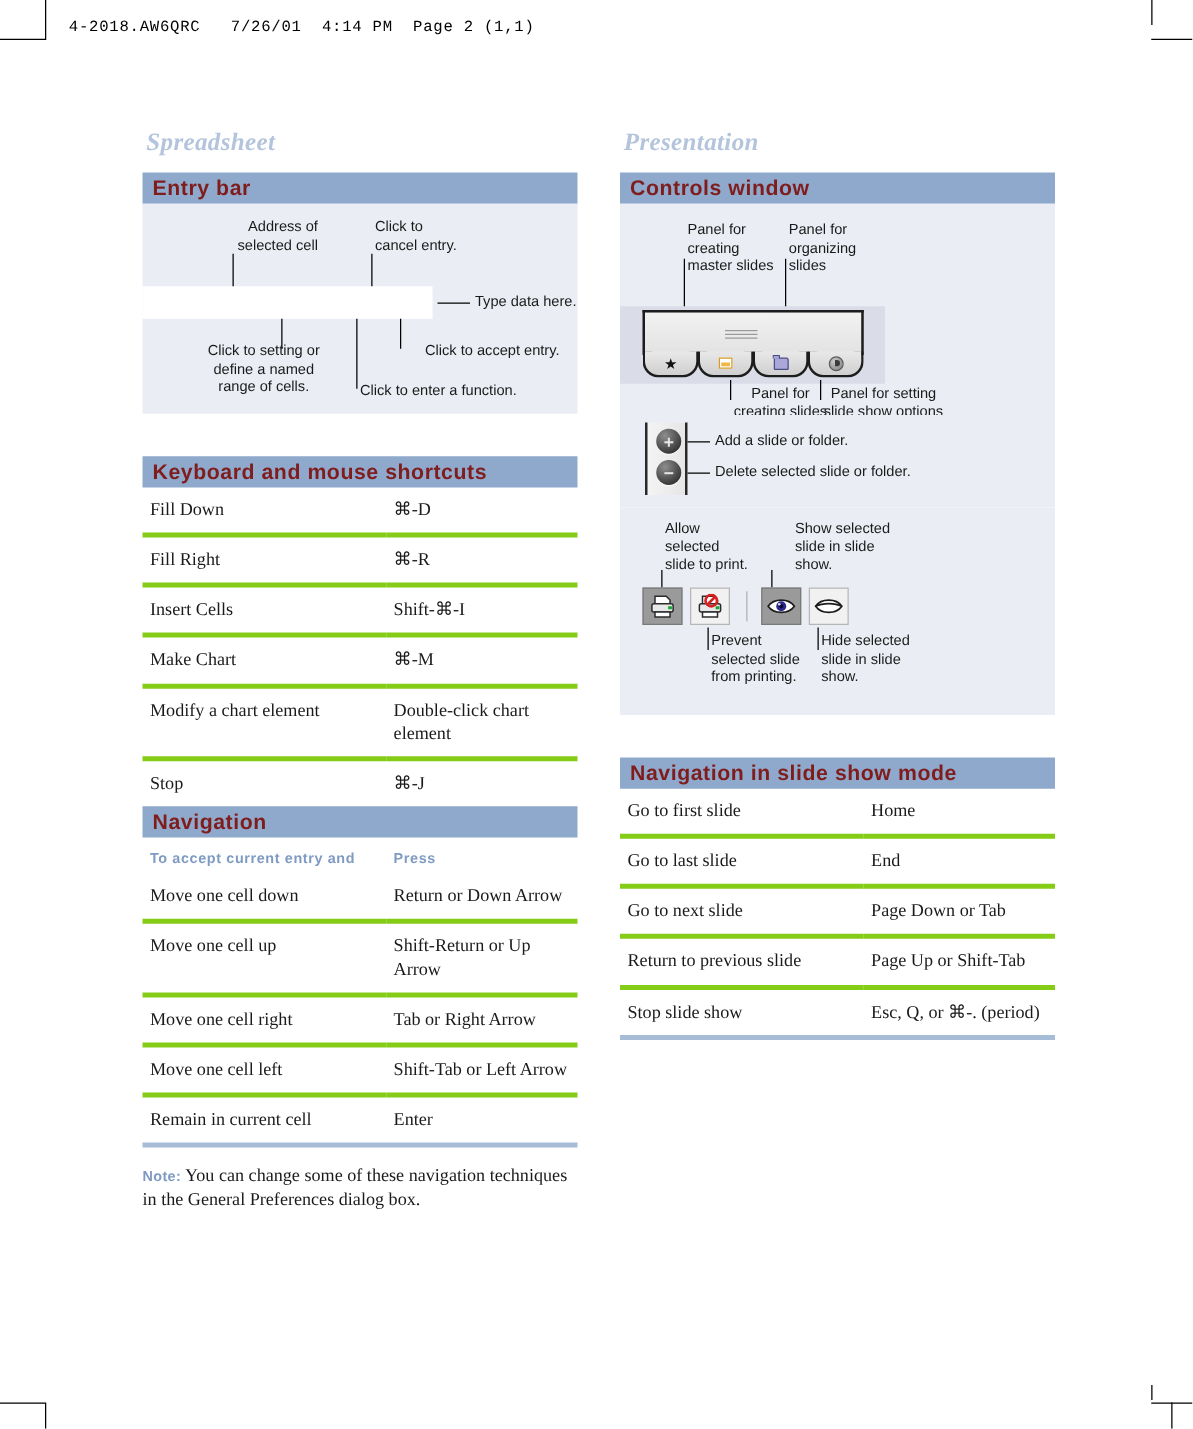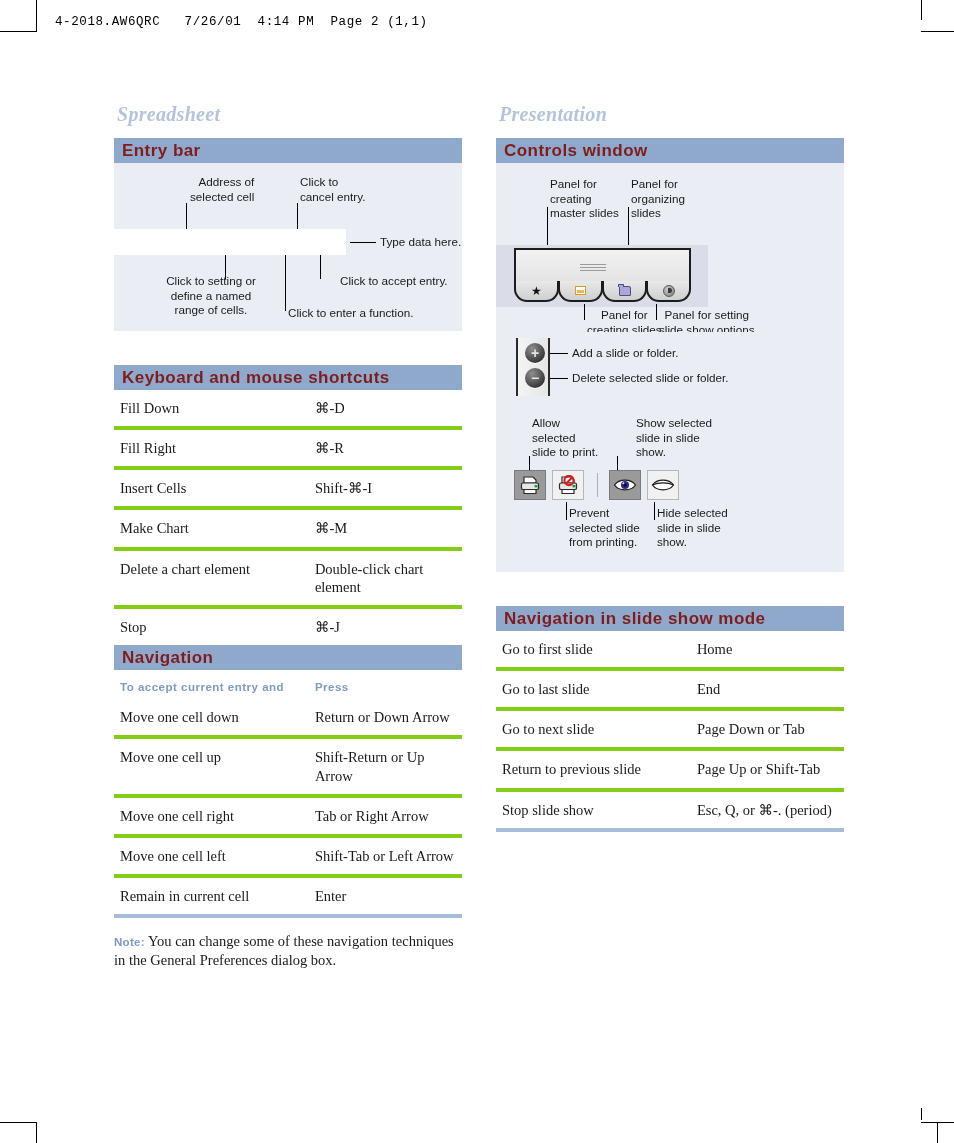--- a/index.html
+++ b/index.html
@@ -399,21 +399,21 @@
         </tr>
         <tr>
           <td class="k">Insert Cells</td>
           <td class="v">Shift-⌘-I</td>
         </tr>
         <tr>
           <td class="k">Make Chart</td>
           <td class="v">⌘-M</td>
         </tr>
         <tr>
-          <td class="k">Delete a chart element</td>
+          <td class="k">Modify a chart element</td>
           <td class="v">Double-click chart element</td>
         </tr>
         <tr class="last">
           <td class="k">Stop</td>
           <td class="v">⌘-J</td>
         </tr>
       </tbody>
     </table>
   </div>
 

